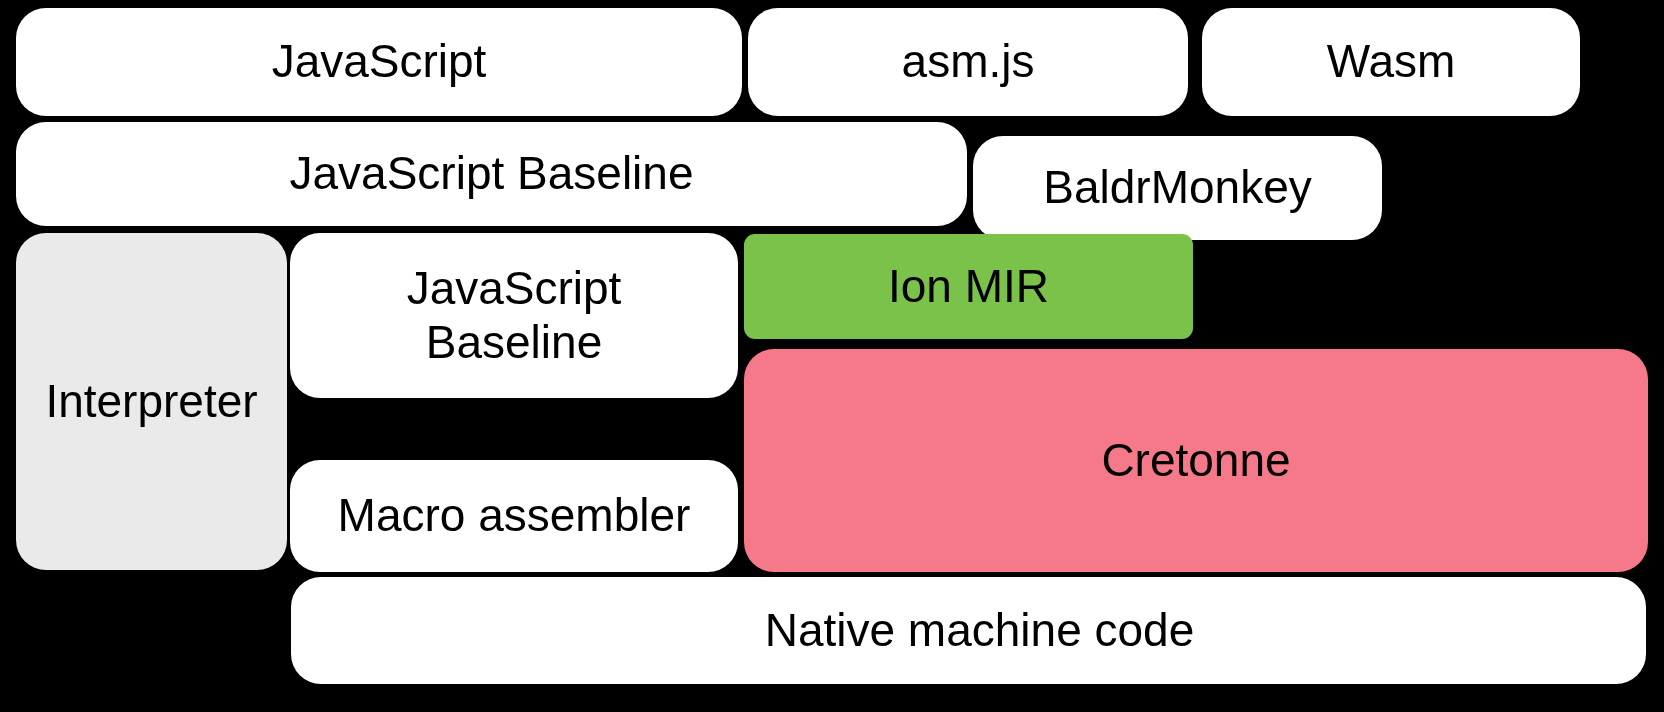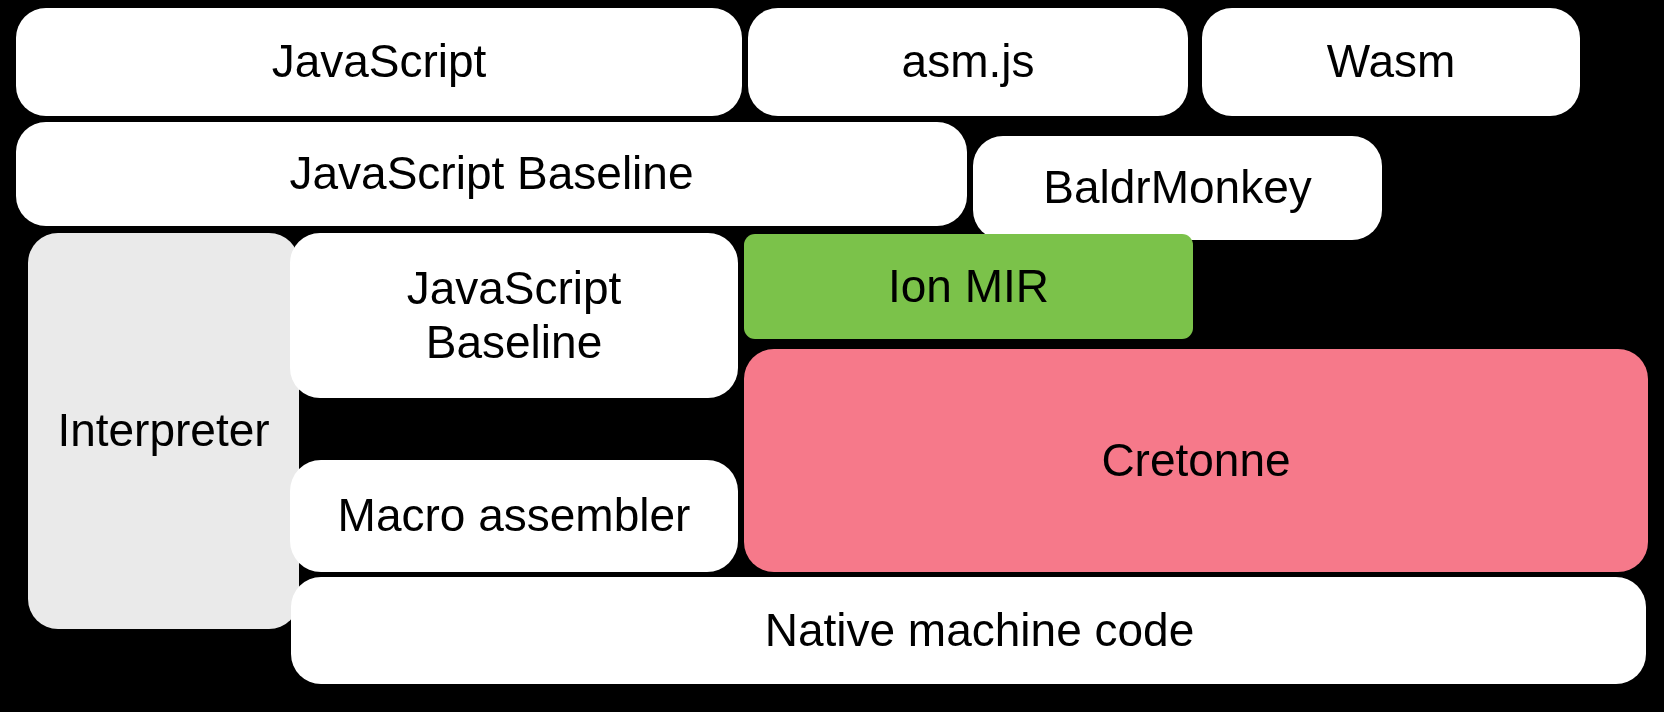--- a/index.html
+++ b/index.html
@@ -30,21 +30,21 @@
   }
   .lbl { display: inline-block; }
   .lbl.wrap { max-width: 300px; }
 
   
   #n-javascript          { left: 16px;   top: 8px;   width: 726px;  height: 108px; }
   #n-asmjs               { left: 748px;  top: 8px;   width: 440px;  height: 108px; }
   #n-wasm                { left: 1202px; top: 8px;   width: 378px;  height: 108px; }
   #n-javascript-bytecode { left: 16px;   top: 122px; width: 951px;  height: 104px; }
   #n-baldrmonkey         { left: 973px;  top: 136px; width: 409px;  height: 104px; }
-  #n-interpreter         { left: 28px;   top: 233px; width: 271px;  height: 396px; }
+  #n-interpreter         { left: 16px;   top: 233px; width: 271px;  height: 337px; }
   #n-javascript-baseline { left: 290px;  top: 233px; width: 448px;  height: 165px; }
   #n-ion-mir             { left: 744px;  top: 234px; width: 449px;  height: 105px; }
   #n-cretonne            { left: 744px;  top: 349px; width: 904px;  height: 223px; }
   #n-macro-assembler     { left: 290px;  top: 460px; width: 448px;  height: 112px; }
   #n-native-machine-code { left: 291px;  top: 577px; width: 1355px; height: 107px; }
 </style>
 </head>
 <body>
 
 <div class="canvas">
@@ -78,21 +78,21 @@
   </div>
 
   <div class="node" id="n-ion-mir" style="background-color: rgb(123, 194, 74); border-radius: 11px;">
     <span class="lbl">Ion MIR</span>
   </div>
 
   <div class="node" id="n-cretonne" style="background-color: rgb(246, 121, 138);">
     <span class="lbl">Cretonne</span>
   </div>
 
-  <div class="node" id="n-macro-assembler" style="background-color: rgb(255, 255, 255); border-radius: 31px;">
+  <div class="node" id="n-macro-assembler" style="background-color: rgb(255, 255, 255);">
     <span class="lbl">Macro assembler</span>
   </div>
 
   <div class="node" id="n-native-machine-code" style="background-color: rgb(255, 255, 255); padding-left: 22px;">
     <span class="lbl">Native machine code</span>
   </div>
 
 </div>
 
 </body></html>

